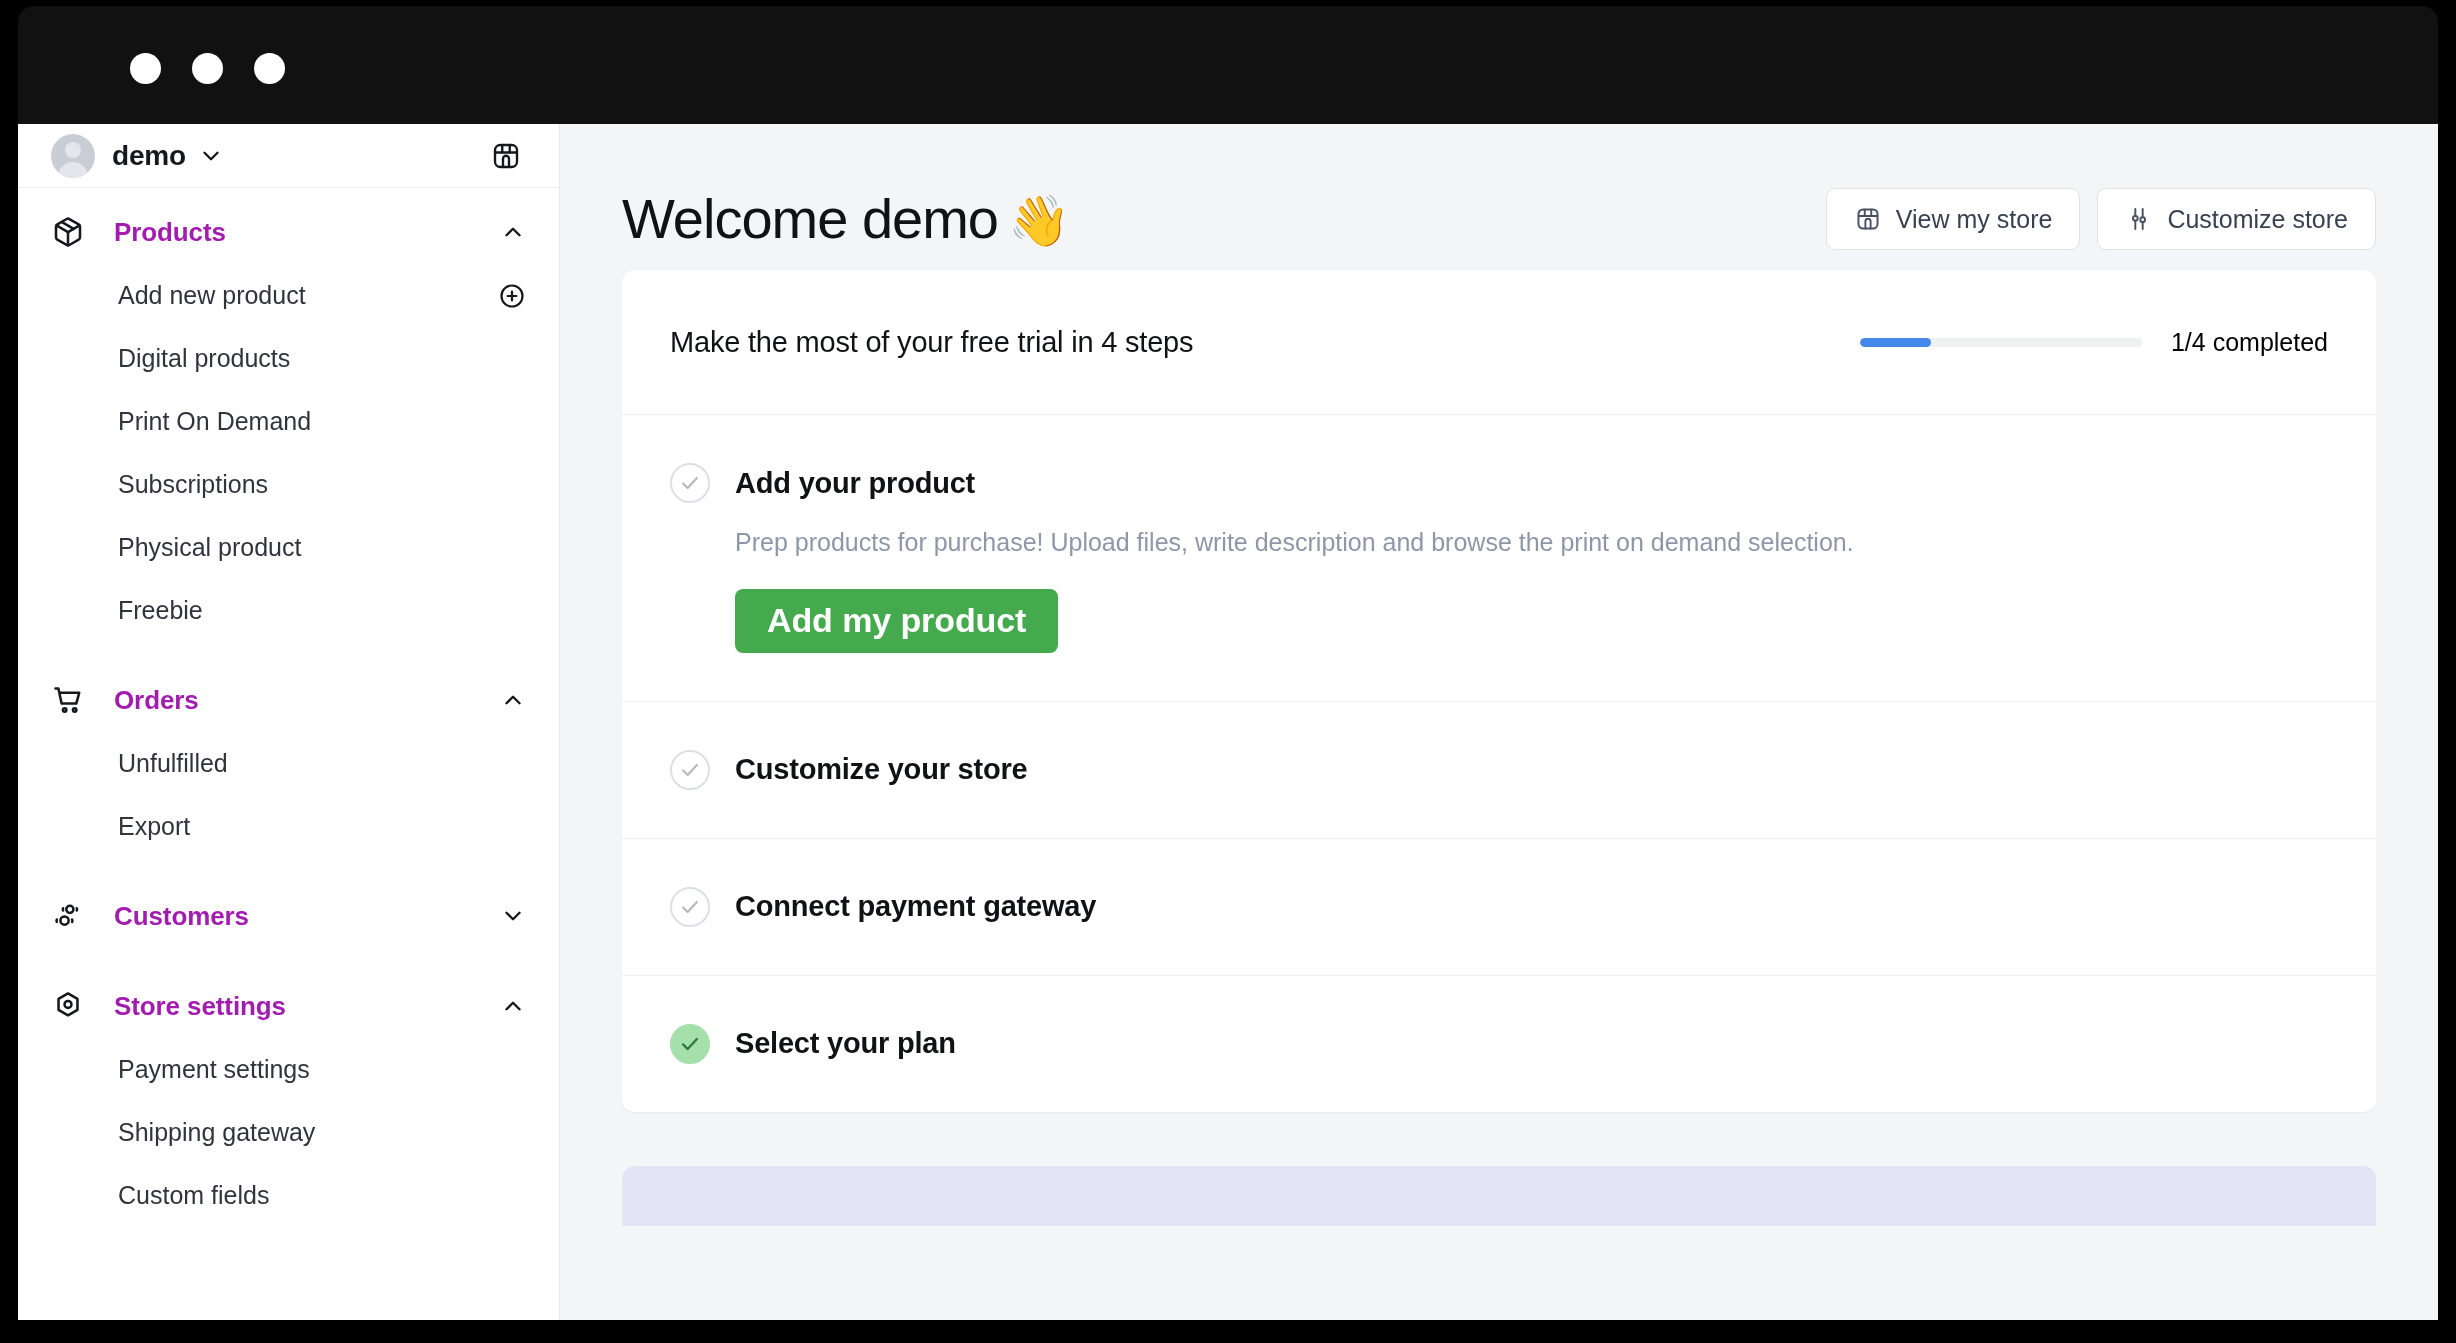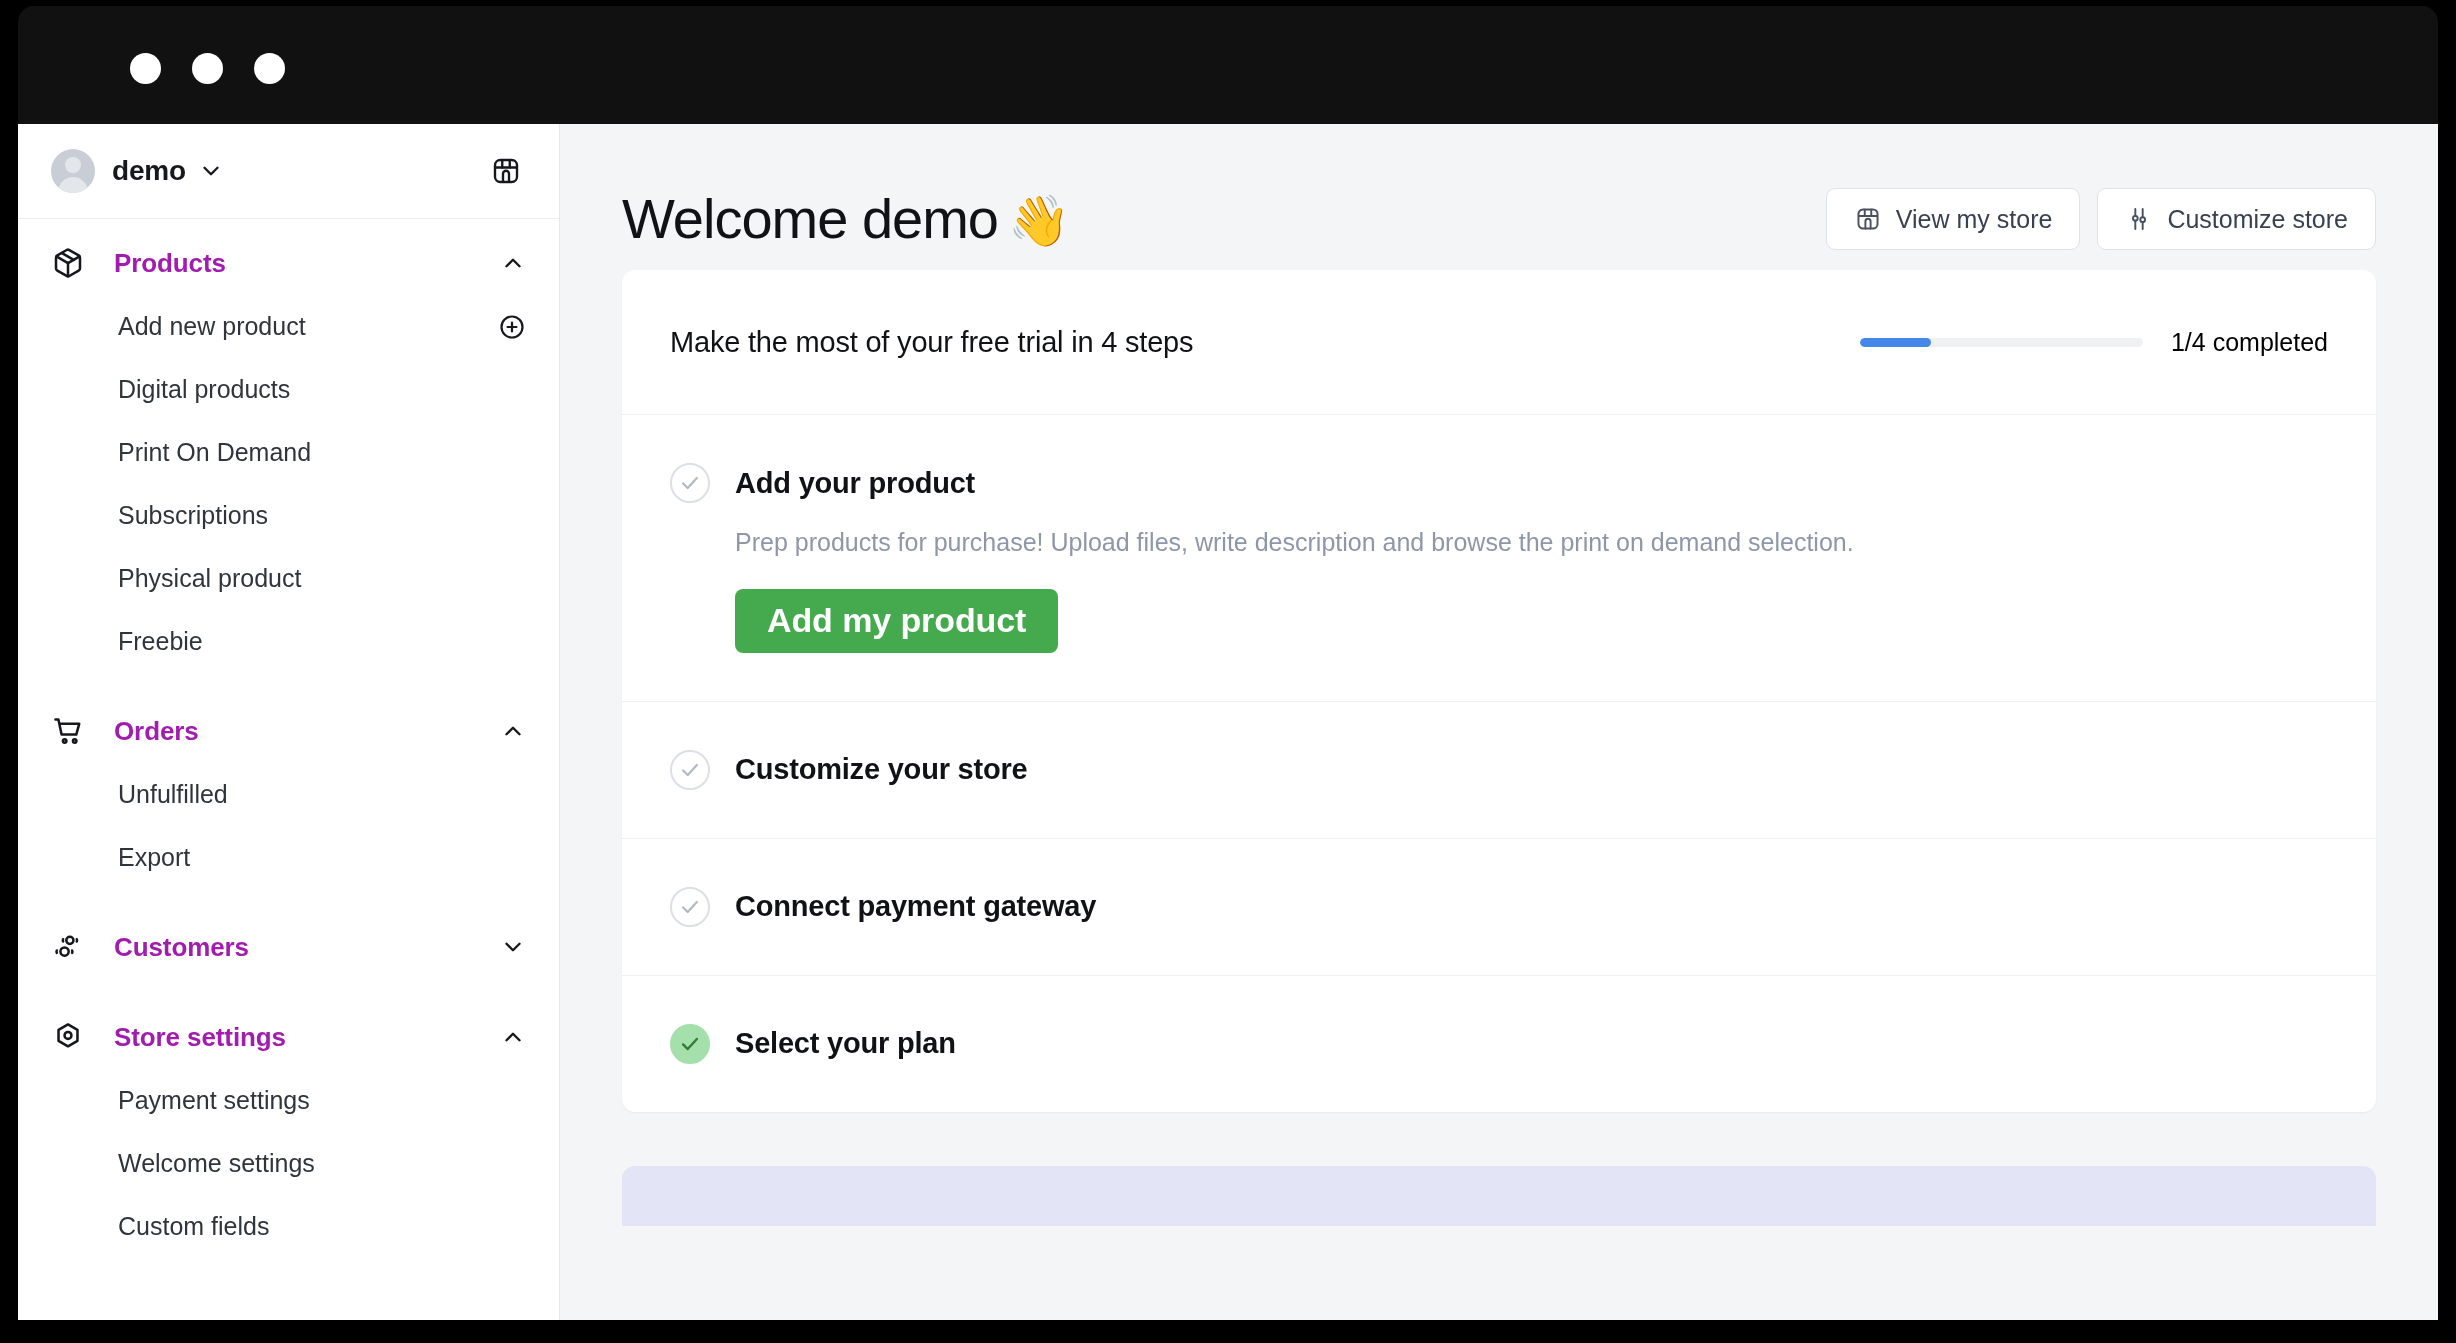--- a/index.html
+++ b/index.html
@@ -53,21 +53,21 @@
   #sidebar {
     width: 542px;
     height: 100%;
     background: #ffffff;
     border-right: 1px solid #e6e8ec;
     flex: 0 0 542px;
     overflow: hidden;
     position: relative;
   }
   #account-row {
-    height: 95px;
+    height: 64px;
     display: flex;
     align-items: center;
     padding: 0 33px 0 33px;
     border-bottom: 1px solid #eceef1;
     position: relative;
   }
   #avatar {
     width: 44px; height: 44px;
     border-radius: 50%;
     background: #c9ced6;
@@ -458,21 +458,21 @@
         <span class="nav-chevron">
           <svg width="26" height="26" viewBox="0 0 24 24" fill="none" stroke="#16181d" stroke-width="2.2" stroke-linecap="round" stroke-linejoin="round">
               <polyline points="6 15 12 9 18 15"></polyline>
             </svg>
         </span>
       </div>
       <div class="nav-sub-item">
         <span class="sub-label">Payment settings</span>
       </div>
       <div class="nav-sub-item">
-        <span class="sub-label">Welcome settings</span>
+        <span class="sub-label">Shipping gateway</span>
       </div>
       <div class="nav-sub-item">
         <span class="sub-label">Custom fields</span>
       </div>
 
     </div>
 
     <div id="main">
 
       <div id="main-header">

